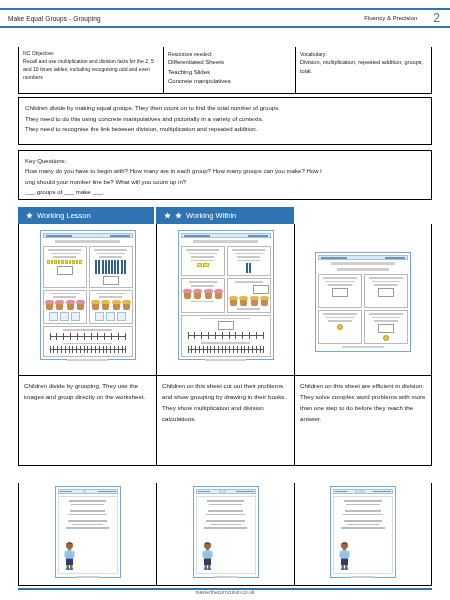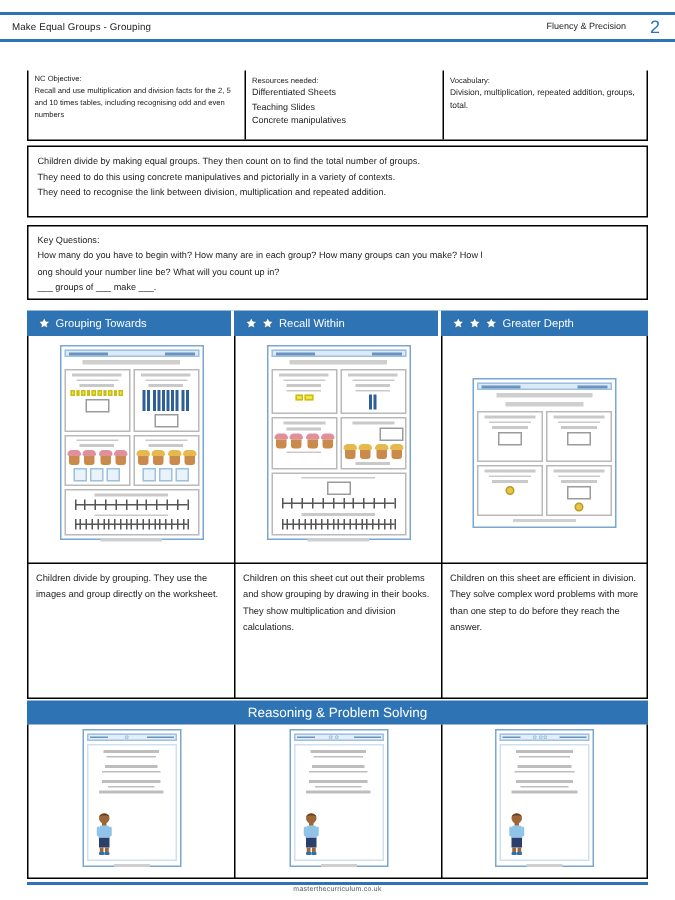--- a/index.html
+++ b/index.html
@@ -233,49 +233,35 @@
   </div>
 
   <div class="diff-head">
 
     <div class="dh w1">
       <span class="stars">
         <svg class="star" viewBox="0 0 24 24">
             <path fill="#ffffff" stroke="#1d4f80" stroke-width="1" d="M12 2l2.9 6.3 6.9.8-5.1 4.7 1.4 6.8L12 17.3 5.9 20.6l1.4-6.8L2.2 9.1l6.9-.8z"></path>
           </svg>
       </span>
-      <span>Grouping Towards</span>
+      <span>Working Lesson</span>
     </div>
 
     <div class="dh w2">
       <span class="stars">
         <svg class="star" viewBox="0 0 24 24">
             <path fill="#ffffff" stroke="#1d4f80" stroke-width="1" d="M12 2l2.9 6.3 6.9.8-5.1 4.7 1.4 6.8L12 17.3 5.9 20.6l1.4-6.8L2.2 9.1l6.9-.8z"></path>
           </svg>
         <svg class="star" viewBox="0 0 24 24">
             <path fill="#ffffff" stroke="#1d4f80" stroke-width="1" d="M12 2l2.9 6.3 6.9.8-5.1 4.7 1.4 6.8L12 17.3 5.9 20.6l1.4-6.8L2.2 9.1l6.9-.8z"></path>
           </svg>
       </span>
-      <span>Recall Within</span>
-    </div>
-
-    <div class="dh w3">
-      <span class="stars">
-        <svg class="star" viewBox="0 0 24 24">
-            <path fill="#ffffff" stroke="#1d4f80" stroke-width="1" d="M12 2l2.9 6.3 6.9.8-5.1 4.7 1.4 6.8L12 17.3 5.9 20.6l1.4-6.8L2.2 9.1l6.9-.8z"></path>
-          </svg>
-        <svg class="star" viewBox="0 0 24 24">
-            <path fill="#ffffff" stroke="#1d4f80" stroke-width="1" d="M12 2l2.9 6.3 6.9.8-5.1 4.7 1.4 6.8L12 17.3 5.9 20.6l1.4-6.8L2.2 9.1l6.9-.8z"></path>
-          </svg>
-        <svg class="star" viewBox="0 0 24 24">
-            <path fill="#ffffff" stroke="#1d4f80" stroke-width="1" d="M12 2l2.9 6.3 6.9.8-5.1 4.7 1.4 6.8L12 17.3 5.9 20.6l1.4-6.8L2.2 9.1l6.9-.8z"></path>
-          </svg>
-      </span>
-      <span>Greater Depth</span>
-    </div>
+      <span>Working Within</span>
+    </div>
+
   </div>
 
   <div class="thumb-row">
 
     <div class="thumb-cell">
       <div class="ws">
         <div class="ws-top">
           <span class="ws-tt"></span>
             <span class="ws-tr"></span>
         </div>
@@ -581,23 +567,20 @@
       </div>
     </div>
   </div>
 
   <div class="narr-row">
     <div class="narr-cell">Children divide by grouping. They use the images and group directly on the worksheet.</div>
     <div class="narr-cell">Children on this sheet cut out their problems and show grouping by drawing in their books. They show multiplication and division calculations.</div>
     <div class="narr-cell">Children on this sheet are efficient in division. They solve complex word problems with more than one step to do before they reach the answer.</div>
   </div>
 
-  <div class="reason-bar">
-    <span>Reasoning &amp; Problem Solving</span>
-  </div>
 
   <div class="rcard-row">
 
     <div class="rcard-cell">
       <div class="rcard">
         <div class="rc-top">
           <span class="rc-tl"></span>
           <span class="rc-stars">
             <svg class="rc-star" viewBox="0 0 24 24">
                 <path fill="none" stroke="#7aa7d0" stroke-width="3" d="M12 2l2.9 6.3 6.9.8-5.1 4.7 1.4 6.8L12 17.3 5.9 20.6l1.4-6.8L2.2 9.1l6.9-.8z"></path>

